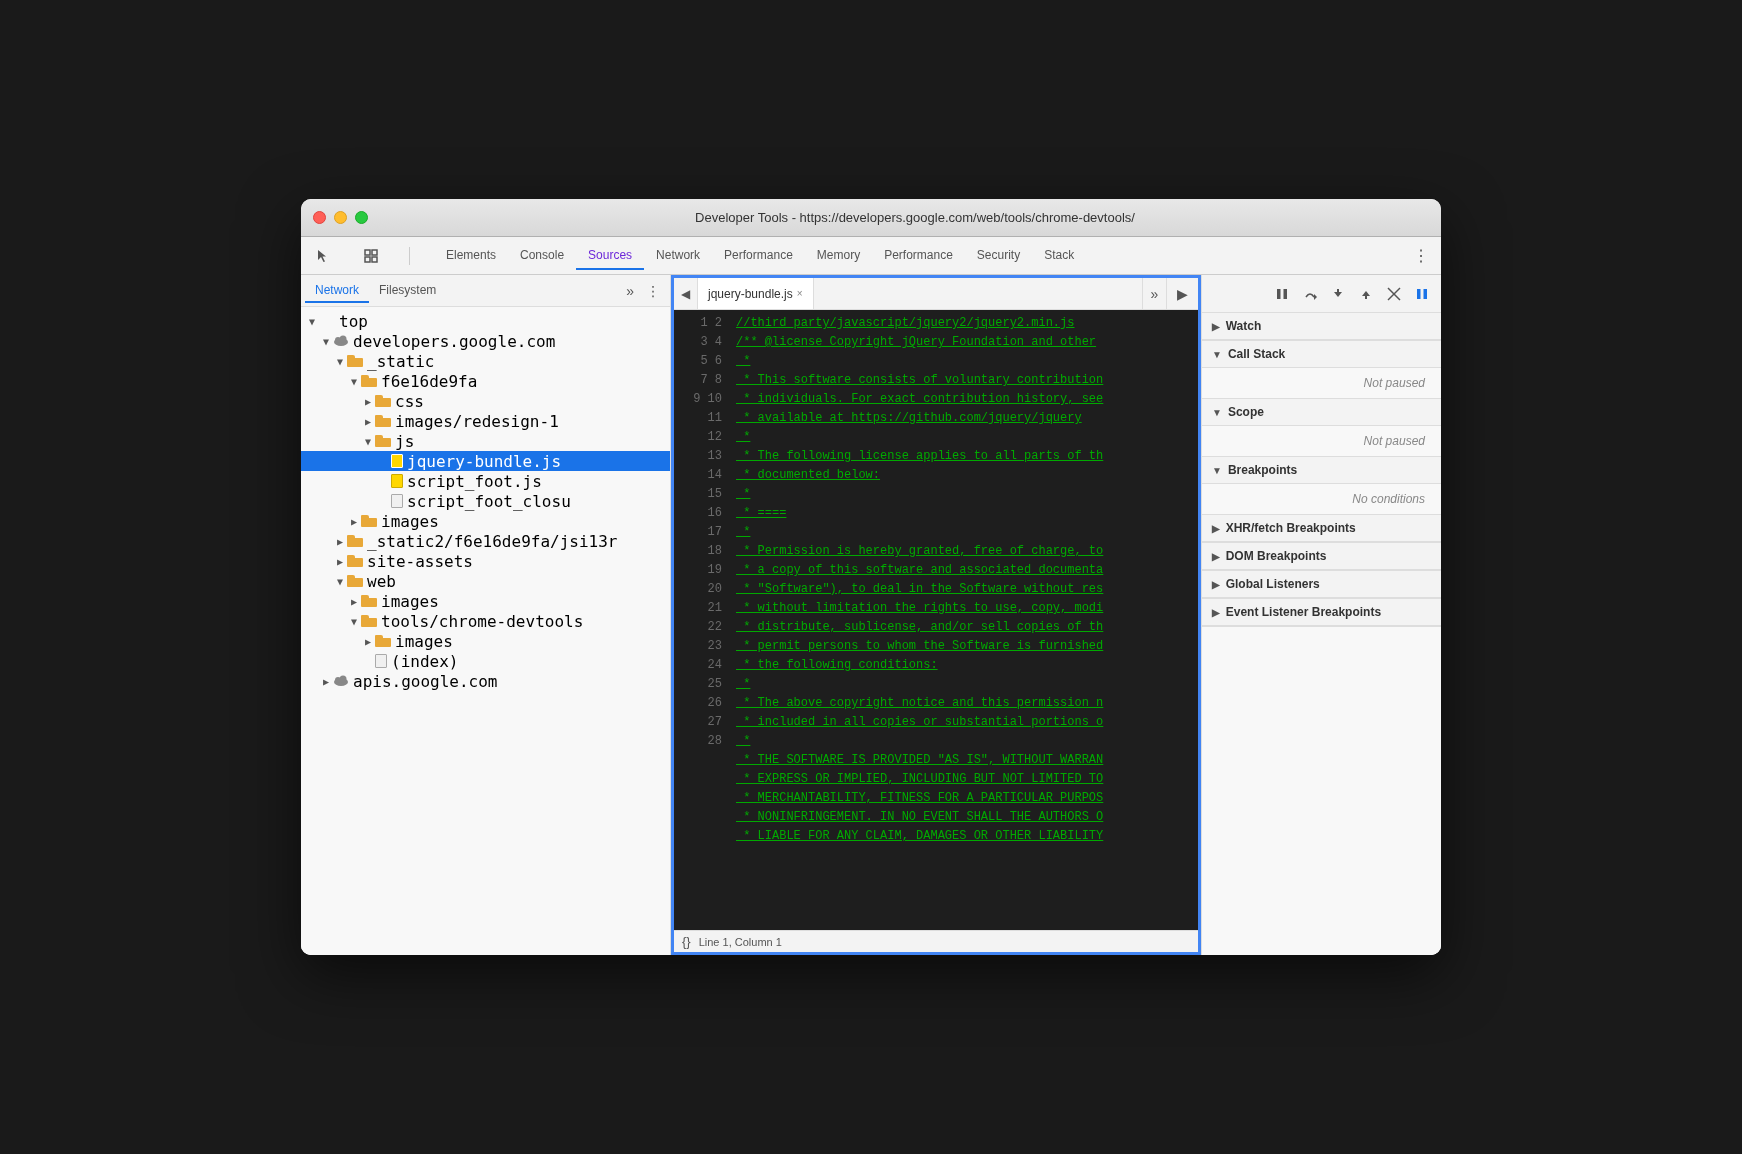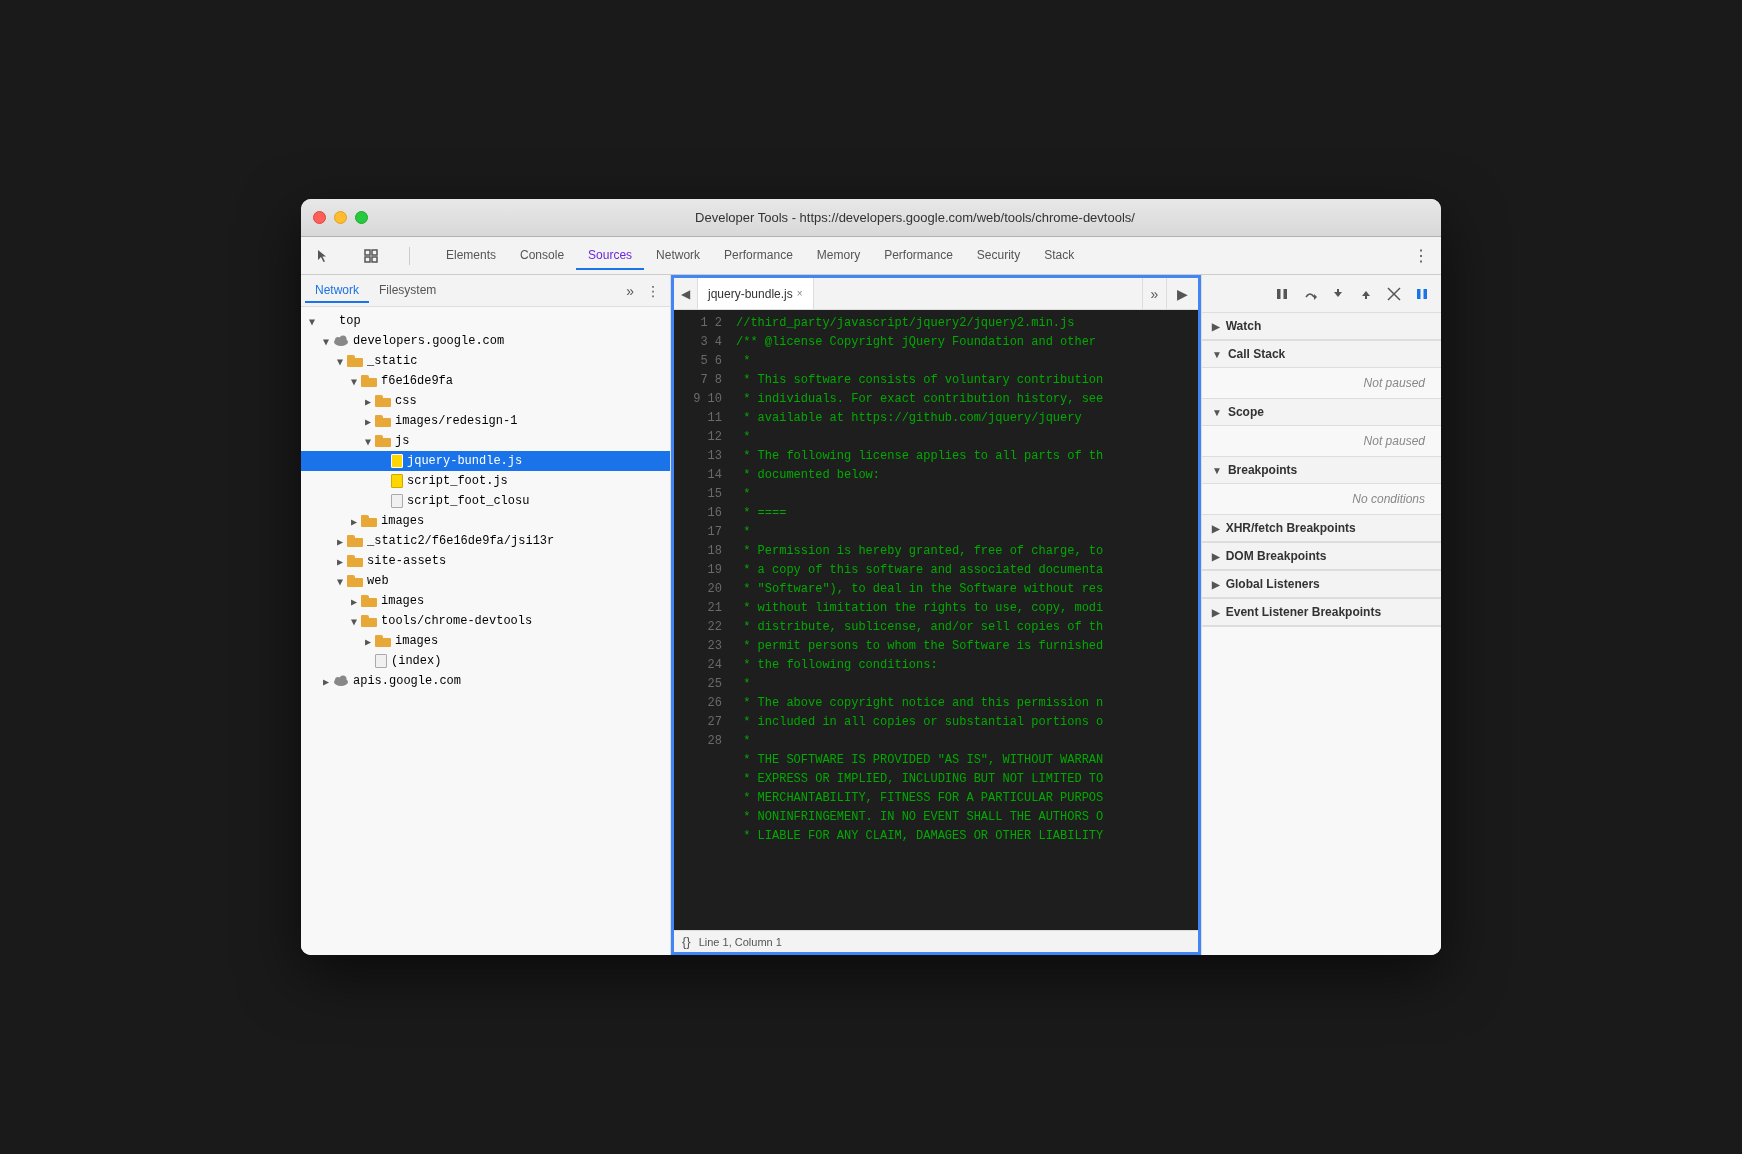--- a/index.html
+++ b/index.html
@@ -203,21 +203,21 @@
       display: inline-block;
       width: 12px;
       height: 14px;
       margin-right: 4px;
       background: #f0f0f0;
       border: 1px solid #aaa;
       border-radius: 1px;
       position: relative;
     }
     .file-icon.js-file { background: #ffd700; border-color: #ccaa00; }
-    .tree-label { font-size: 12px; font-family: Liberation Mono, monospace; }
+    .tree-label { font-size: 16px; }
     
     .center-panel {
       flex: 1;
       display: flex;
       flex-direction: column;
       border: 3px solid #4285f4;
       position: relative;
     }
     .source-tabs {
       background: #f3f3f3;
@@ -299,20 +299,21 @@
     .code-content {
       flex: 1;
       overflow: auto;
       font-family: 'Monaco', 'Menlo', 'Courier New', monospace;
       font-size: 12px;
       line-height: 19px;
       padding: 4px 8px;
       color: #00aa00;
       background: #1e1e1e;
       white-space: pre;
+      text-decoration: underline;
     }
     .status-bar {
       background: #f3f3f3;
       border-top: 1px solid #ddd;
       height: 22px;
       display: flex;
       align-items: center;
       padding: 0 8px;
       font-size: 11px;
       color: #555;

